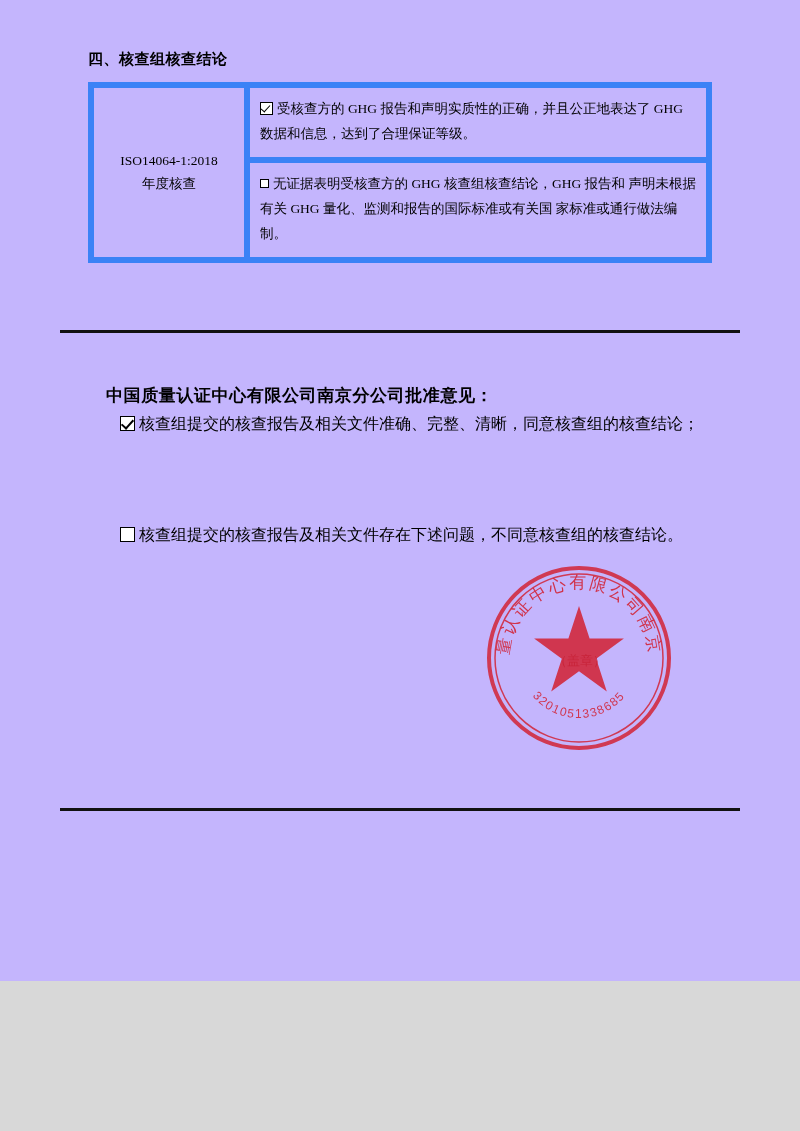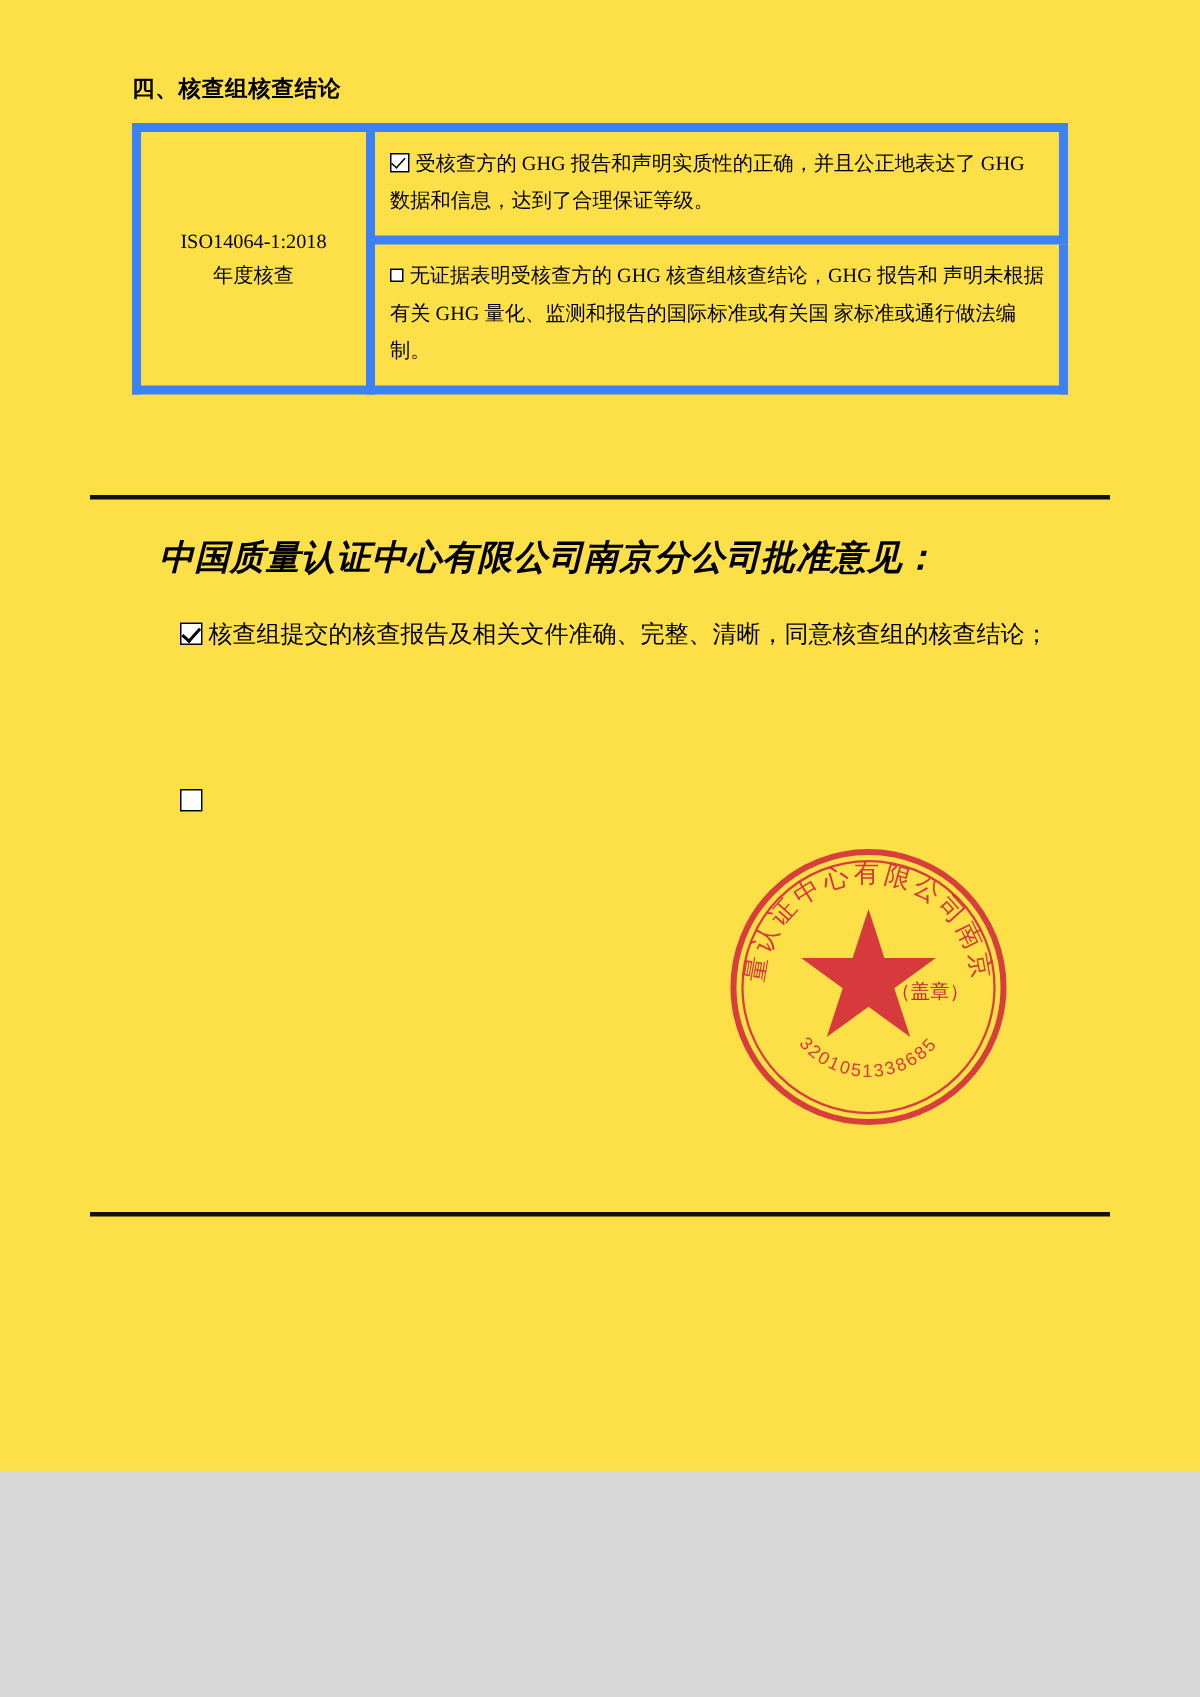--- a/index.html
+++ b/index.html
@@ -7,21 +7,21 @@
     padding: 0;
     background: #d8d8d8;
   }
   body {
     font-family: "Liberation Serif", "DejaVu Serif", serif;
   }
   .page {
     position: relative;
     width: 800px;
     height: 981px;
-    background: #fde047;
+    background: #c4b5fd;
     overflow: hidden;
     margin: 0 auto;
     box-sizing: border-box;
   }
 
   
   .section-heading {
     position: absolute;
     left: 88px;
     top: 50px;
@@ -126,26 +126,25 @@
     height: 0;
     border-top: 3px solid #111;
   }
   .rule-top { top: 330px; }
   .rule-bottom { top: 808px; }
 
   
   .approval-title {
     position: absolute;
     left: 106px;
-    top: 356px;
-    font-size: 23px;
+    top: 384px;
+    font-size: 17px;
     font-weight: bold;
     color: #000;
     letter-spacing: 0.6px;
-    font-style: italic;
   }
   .approval-p {
     position: absolute;
     left: 88px;
     width: 624px;
     font-size: 16px;
     line-height: 2.1;
     color: #000;
     text-align: justify;
     text-justify: inter-ideograph;
@@ -166,21 +165,20 @@
   .seal-svg { display: block; }
   .seal-label {
     position: absolute;
     left: 547px;
     top: 652px;
     width: 66px;
     text-align: center;
     font-size: 13px;
     color: #c8243a;
     font-family: "Liberation Serif", serif;
-    margin-left: 40px;
   }
 </style>
 </head>
 <body>
 
 <div class="page">
 
   <div class="section-heading">四、核查组核查结论</div>
 
   <table class="conclusion-table">
@@ -204,21 +202,21 @@
 
   <div class="rule rule-top"></div>
 
   <div class="approval-title">中国质量认证中心有限公司南京分公司批准意见：</div>
 
   <div class="approval-p approval-p1">
     <span class="indent"></span><span class="cb big checked"></span><span>核查组提交的核查报告及相关文件准确、完整、清晰，同意核查组的核查结论；</span>
   </div>
 
   <div class="approval-p approval-p2">
-    <span class="indent"></span><span class="cb big"></span>
+    <span class="indent"></span><span class="cb big"></span><span>核查组提交的核查报告及相关文件存在下述问题，不同意核查组的核查结论。</span>
   </div>
 
   <div class="seal">
     <svg class="seal-svg" width="192" height="192" viewBox="0 0 192 192" aria-hidden="true">
       <g fill="none" stroke="#d2283c" stroke-width="4" opacity="0.88">
         <circle cx="96" cy="96" r="90"></circle>
         <circle cx="96" cy="96" r="84" stroke-width="1.5"></circle>
       </g>
       <polygon points="96,44 106.6,76.6 140.9,76.6 113.2,96.8 123.8,129.4 96,109.2 68.2,129.4 78.8,96.8 51.1,76.6 85.4,76.6" fill="#d2283c" opacity="0.9"></polygon>
       <defs>

